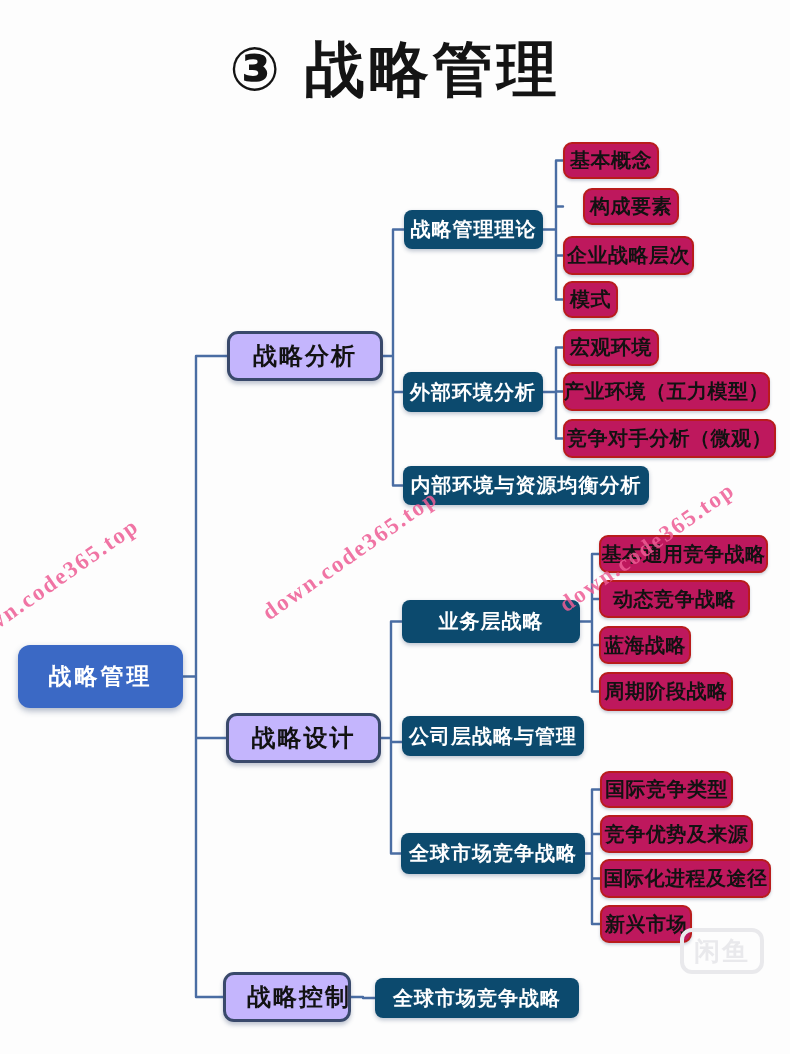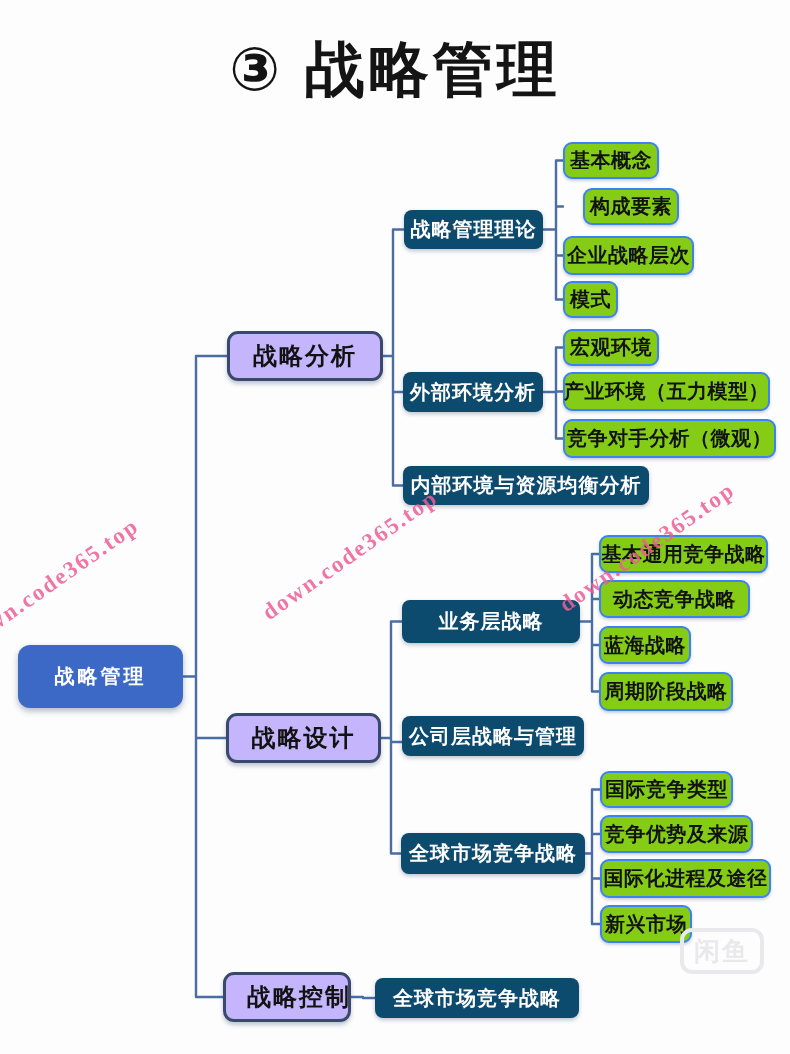--- a/index.html
+++ b/index.html
@@ -14,32 +14,32 @@
     white-space:nowrap;
   }
   #edges{position:absolute;left:0;top:0;z-index:1;}
   #edges path{stroke:#4a6da3;stroke-width:2.4;fill:none;stroke-linecap:round;stroke-linejoin:round;}
   .node{
     position:absolute;display:flex;align-items:center;justify-content:center;
     box-sizing:border-box;white-space:nowrap;z-index:2;
   }
   .n-root{
     background:#3b69c5;border-radius:12px;color:#fff;font-weight:700;
-    font-size:20px;letter-spacing:3px;box-shadow:0 3px 6px rgba(50,70,110,.38);
+    font-size:23px;letter-spacing:3px;box-shadow:0 3px 6px rgba(50,70,110,.38);
   }
   .n-l1{
     background:#c4b5fd;border:3px solid #39496b;border-radius:11px;color:#121212;
     font-weight:700;font-size:24px;letter-spacing:2px;box-shadow:0 3px 4px rgba(50,70,110,.3);
   }
   .n-l2{
     background:#0c4a6e;border-radius:8px;color:#fff;font-weight:700;
     font-size:20px;letter-spacing:1px;box-shadow:0 2px 4px rgba(50,70,110,.32);
   }
   .n-leaf{
-    background:#84cc16;border:2px solid #3b82f6;border-radius:9px;color:#121212;
+    background:#be185d;border:2px solid #b91c1c;border-radius:9px;color:#121212;
     font-weight:700;font-size:20px;letter-spacing:.5px;box-shadow:0 2px 3px rgba(60,80,120,.25);
   }
   .wm-diag{
     position:absolute;font-family:"Liberation Serif","DejaVu Serif",serif;
     font-size:23px;font-weight:600;color:#ee5d95;opacity:.85;letter-spacing:2px;
     transform:rotate(-35deg);transform-origin:0 50%;white-space:nowrap;z-index:10;
   }
   #wm1{left:-34px;top:630px;}
   #wm2{left:265px;top:602px;}
   #wm3{left:562px;top:594px;}

